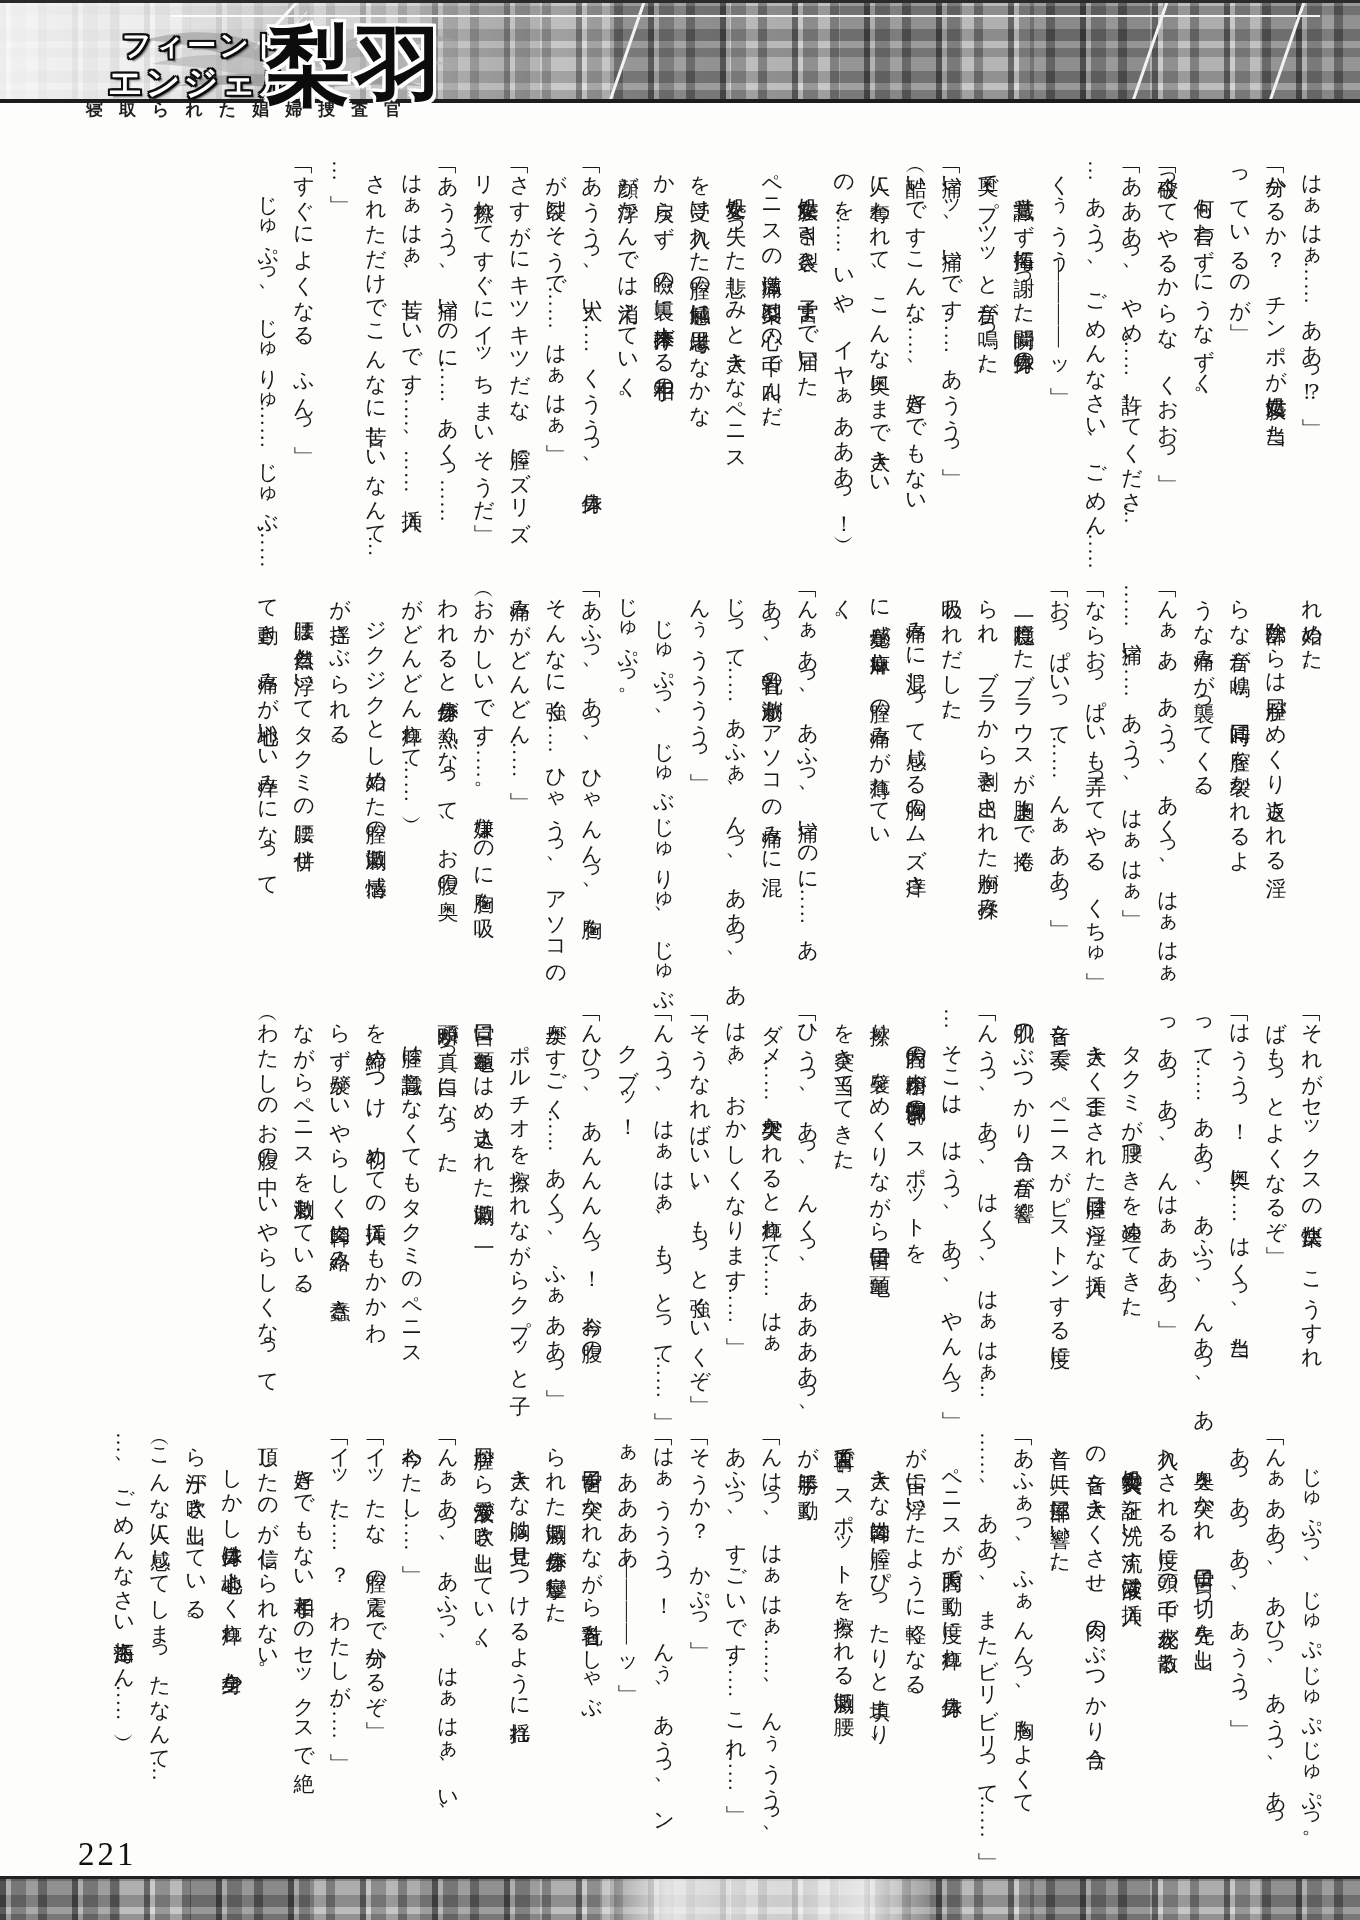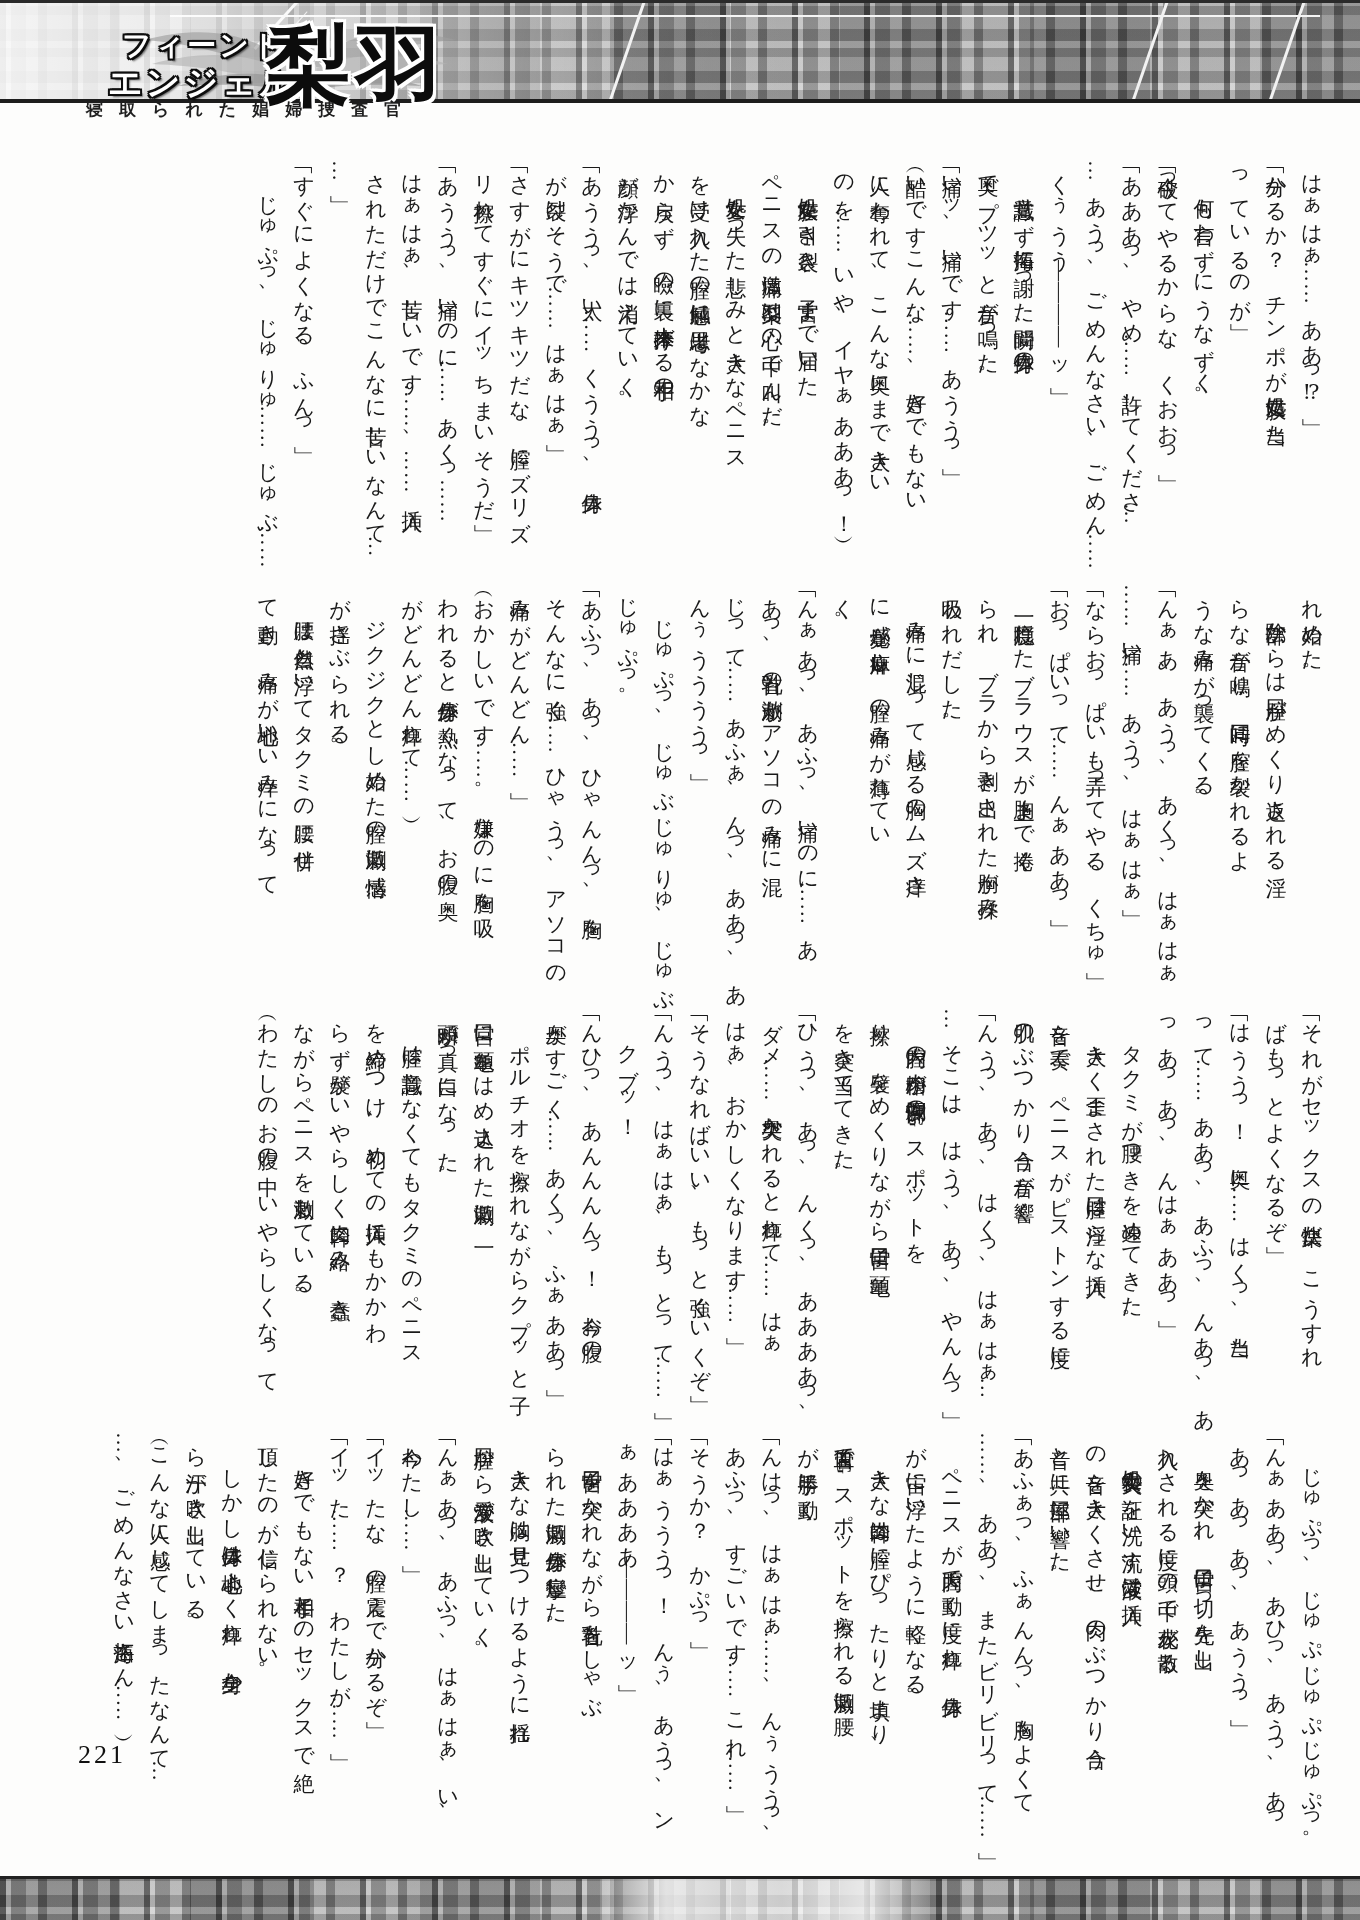--- a/index.html
+++ b/index.html
@@ -72,21 +72,21 @@
     position:absolute; right:30px; height:416px;
     writing-mode:vertical-rl; text-orientation:mixed;
     font-size:21px; line-height:36px; letter-spacing:1px;
     color:#191919; white-space:nowrap;
   }
   .b1 { top:160px; } .b2 { top:584px; } .b3 { top:1008px; } .b4 { top:1432px; }
   .band .col { height:416px; overflow:visible; }
 
   
   .page-number {
-    position:absolute; left:78px; top:1740px; font-size:26px; color:#101010; letter-spacing:3px;
+    position:absolute; left:78px; top:1836px; font-size:33px; color:#101010; letter-spacing:3px;
   }
 </style>
 </head>
 <body>
 
 <div class="page">
 
   <div class="glitch glitch-top">
     <div class="diag d1"></div>
     <div class="diag d2"></div>

